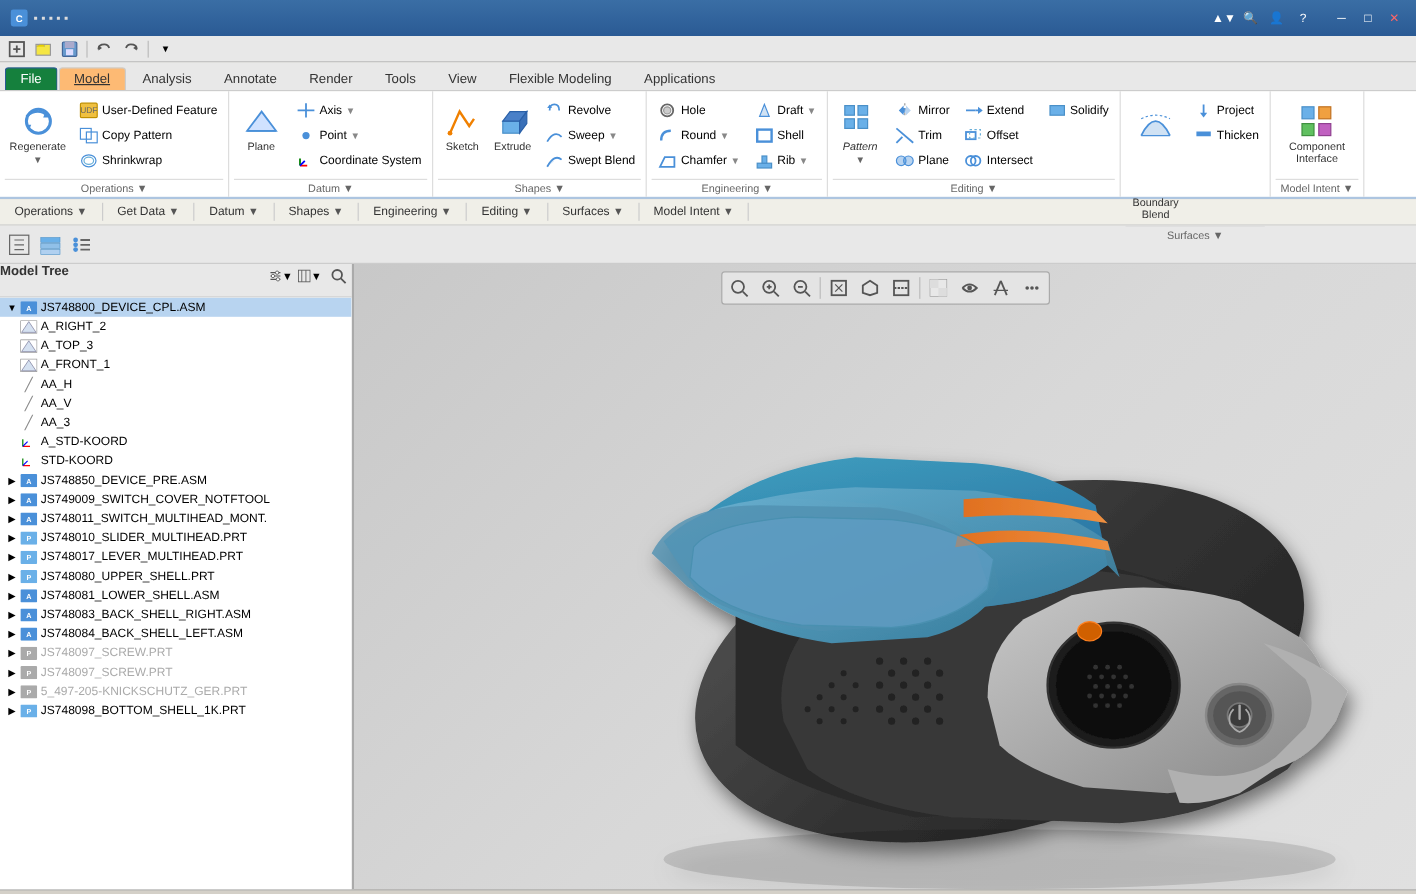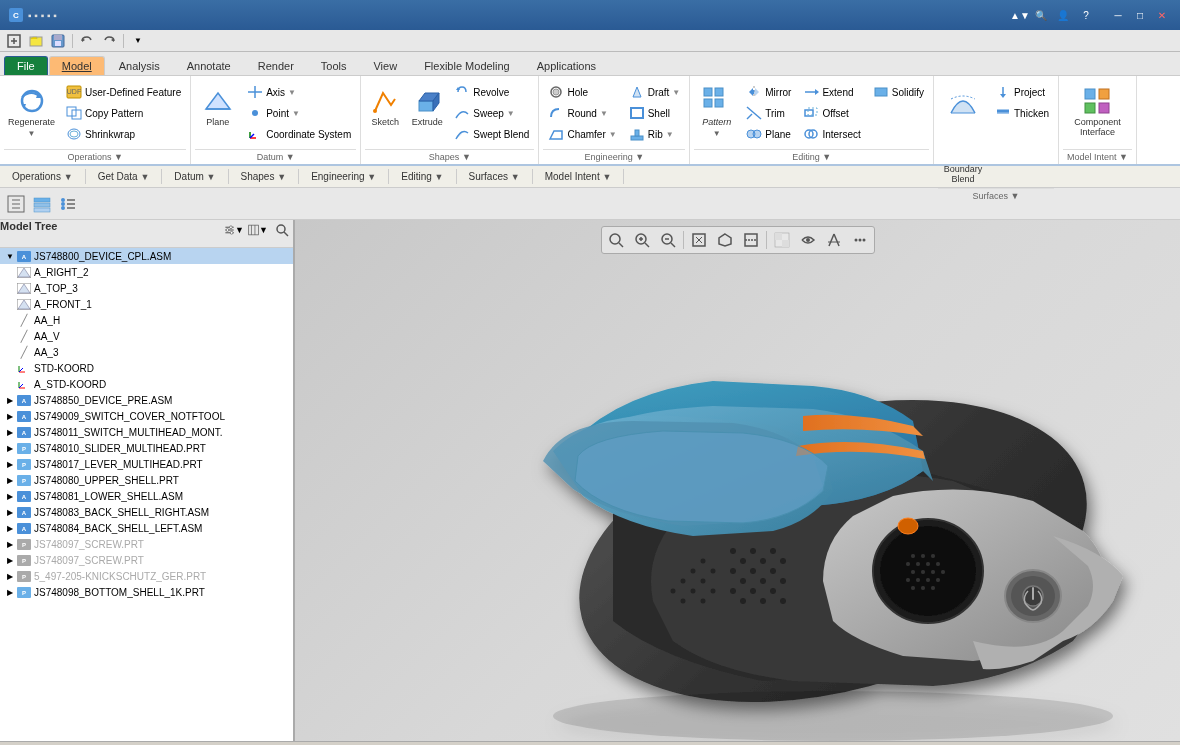--- a/index.html
+++ b/index.html
@@ -644,32 +644,32 @@
       </div>
       <div class="tree-item">
         <div class="indent"></div>
         <div class="tree-icon">
           <svg width="14" height="11" viewBox="0 0 14 11">
               <line x1="2" y1="9" x2="8" y2="9" stroke="red" stroke-width="1"></line>
               <line x1="2" y1="9" x2="2" y2="3" stroke="green" stroke-width="1"></line>
               <line x1="2" y1="9" x2="6" y2="5" stroke="blue" stroke-width="1"></line>
             </svg>
         </div>
-        <span class="tree-label">STD-KOORD</span>
+        <span class="tree-label">A_STD-KOORD</span>
       </div>
       <div class="tree-item">
         <div class="indent"></div>
         <div class="tree-icon">
           <svg width="14" height="11" viewBox="0 0 14 11">
               <line x1="2" y1="9" x2="8" y2="9" stroke="red" stroke-width="1"></line>
               <line x1="2" y1="9" x2="2" y2="3" stroke="green" stroke-width="1"></line>
               <line x1="2" y1="9" x2="6" y2="5" stroke="blue" stroke-width="1"></line>
             </svg>
         </div>
-        <span class="tree-label">A_STD-KOORD</span>
+        <span class="tree-label">STD-KOORD</span>
       </div>
       <div class="tree-item">
         <div class="tree-expand">▶</div>
         <div class="tree-icon">
           <svg width="14" height="11" viewBox="0 0 14 11">
               <rect x="0" y="0" width="14" height="11" fill="#4a90d9" rx="1"></rect>
               <text x="7" y="8" font-size="6" text-anchor="middle" fill="white" font-weight="bold">A</text>
             </svg>
         </div>
         <span class="tree-label">JS748850_DEVICE_PRE.ASM</span>

